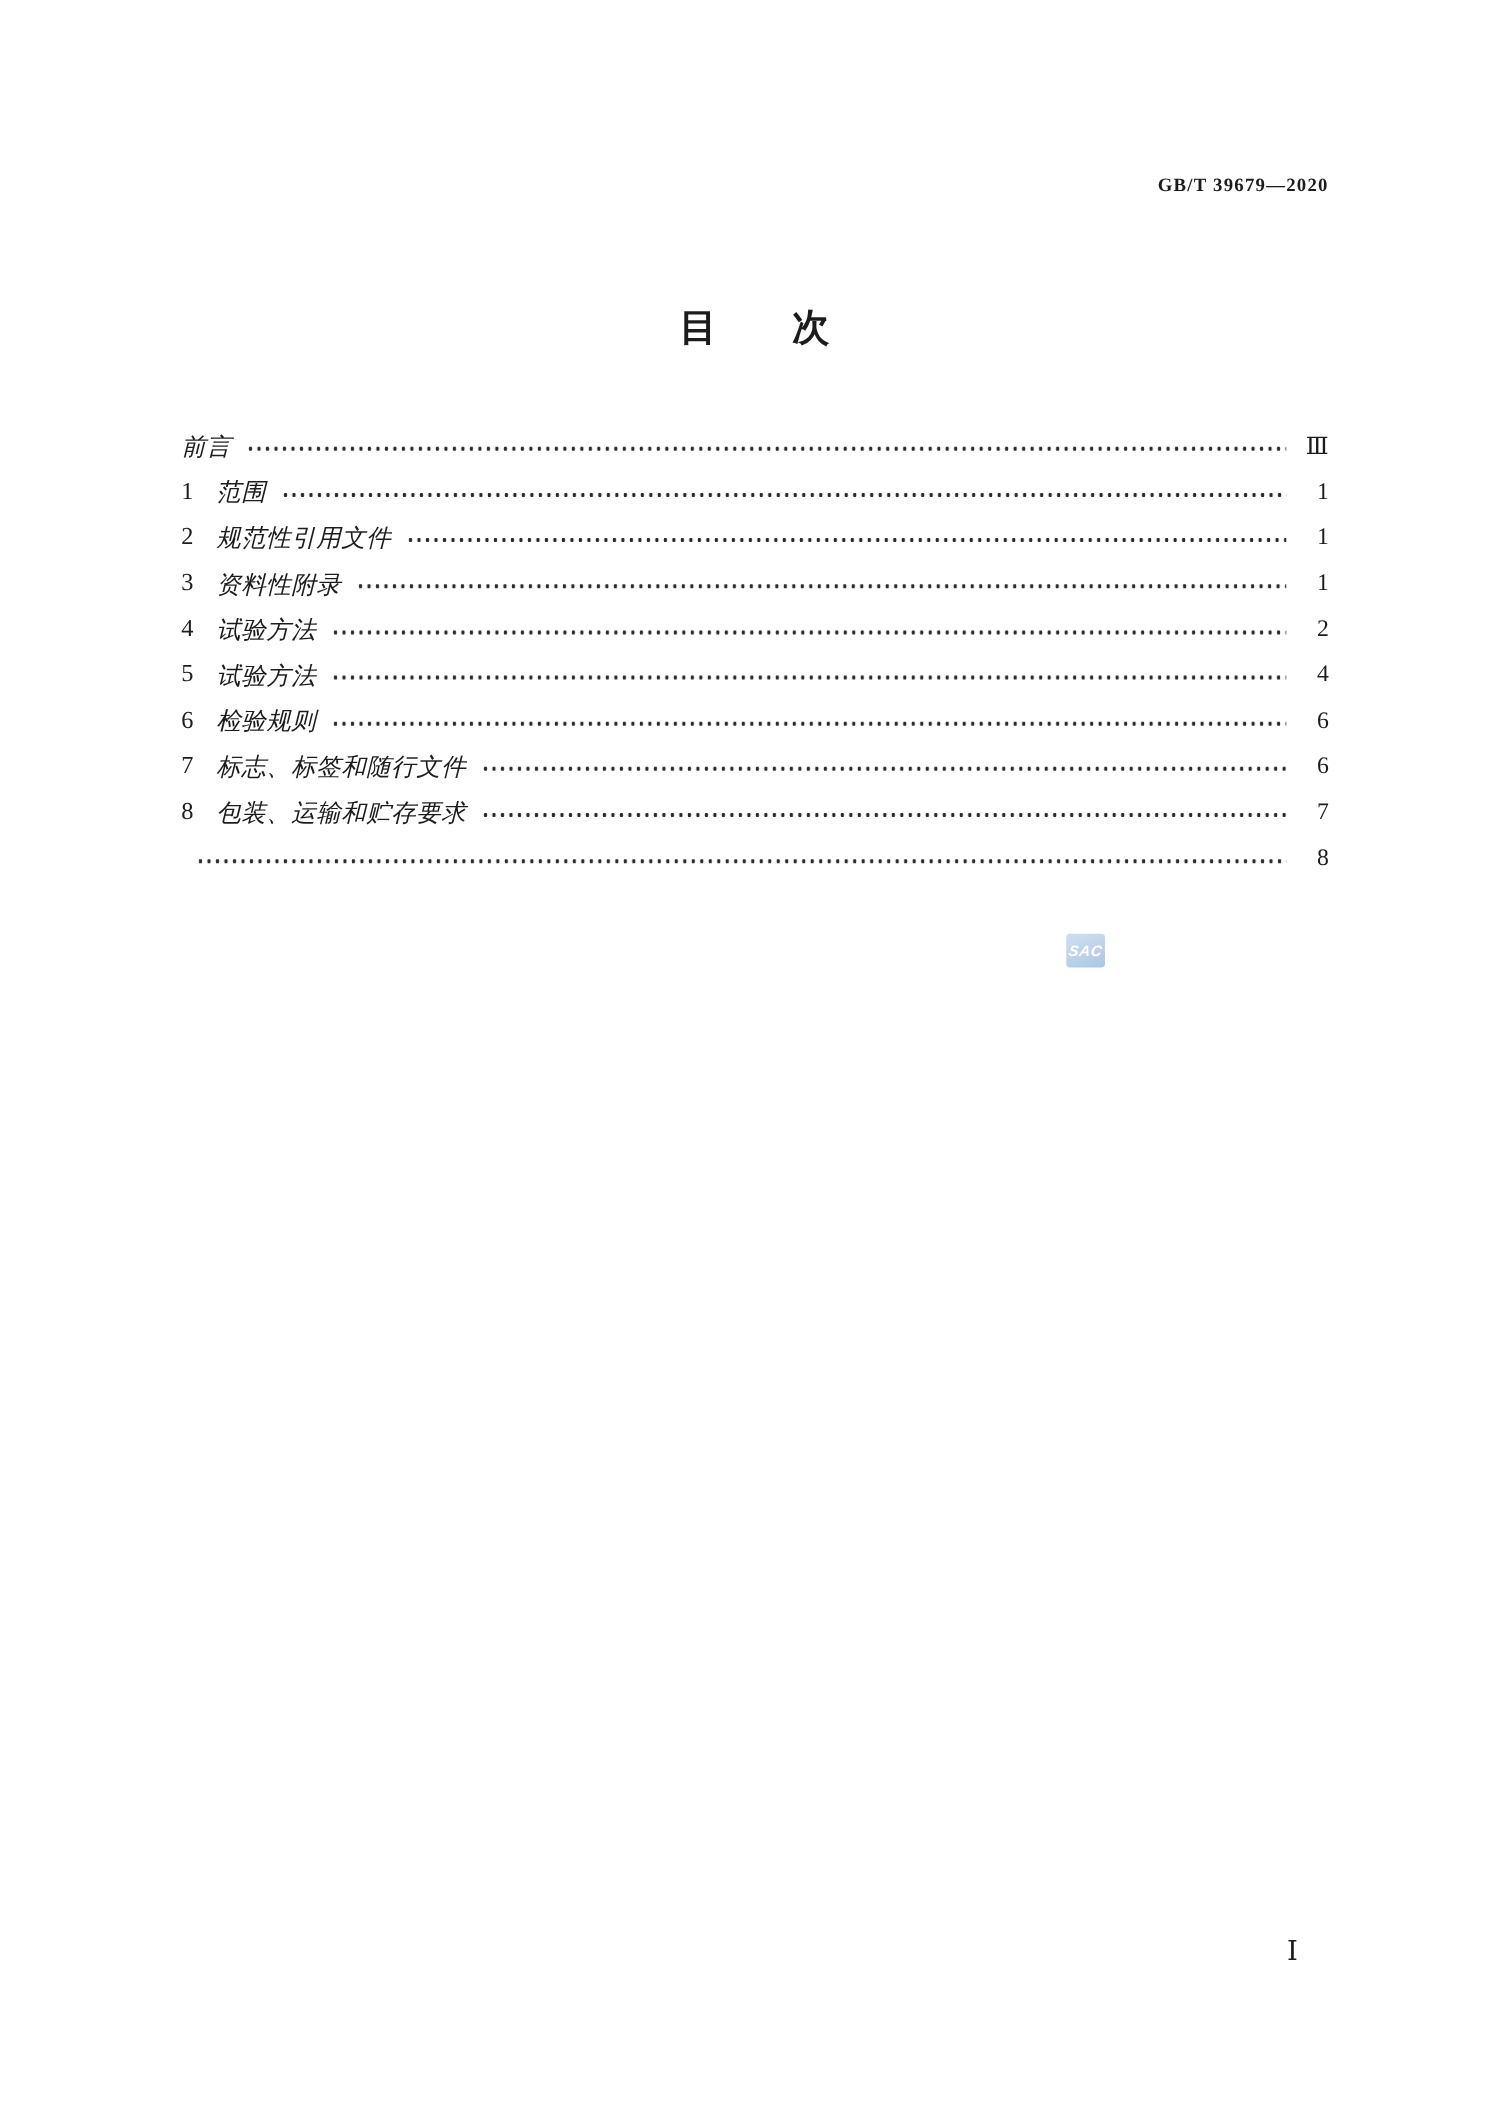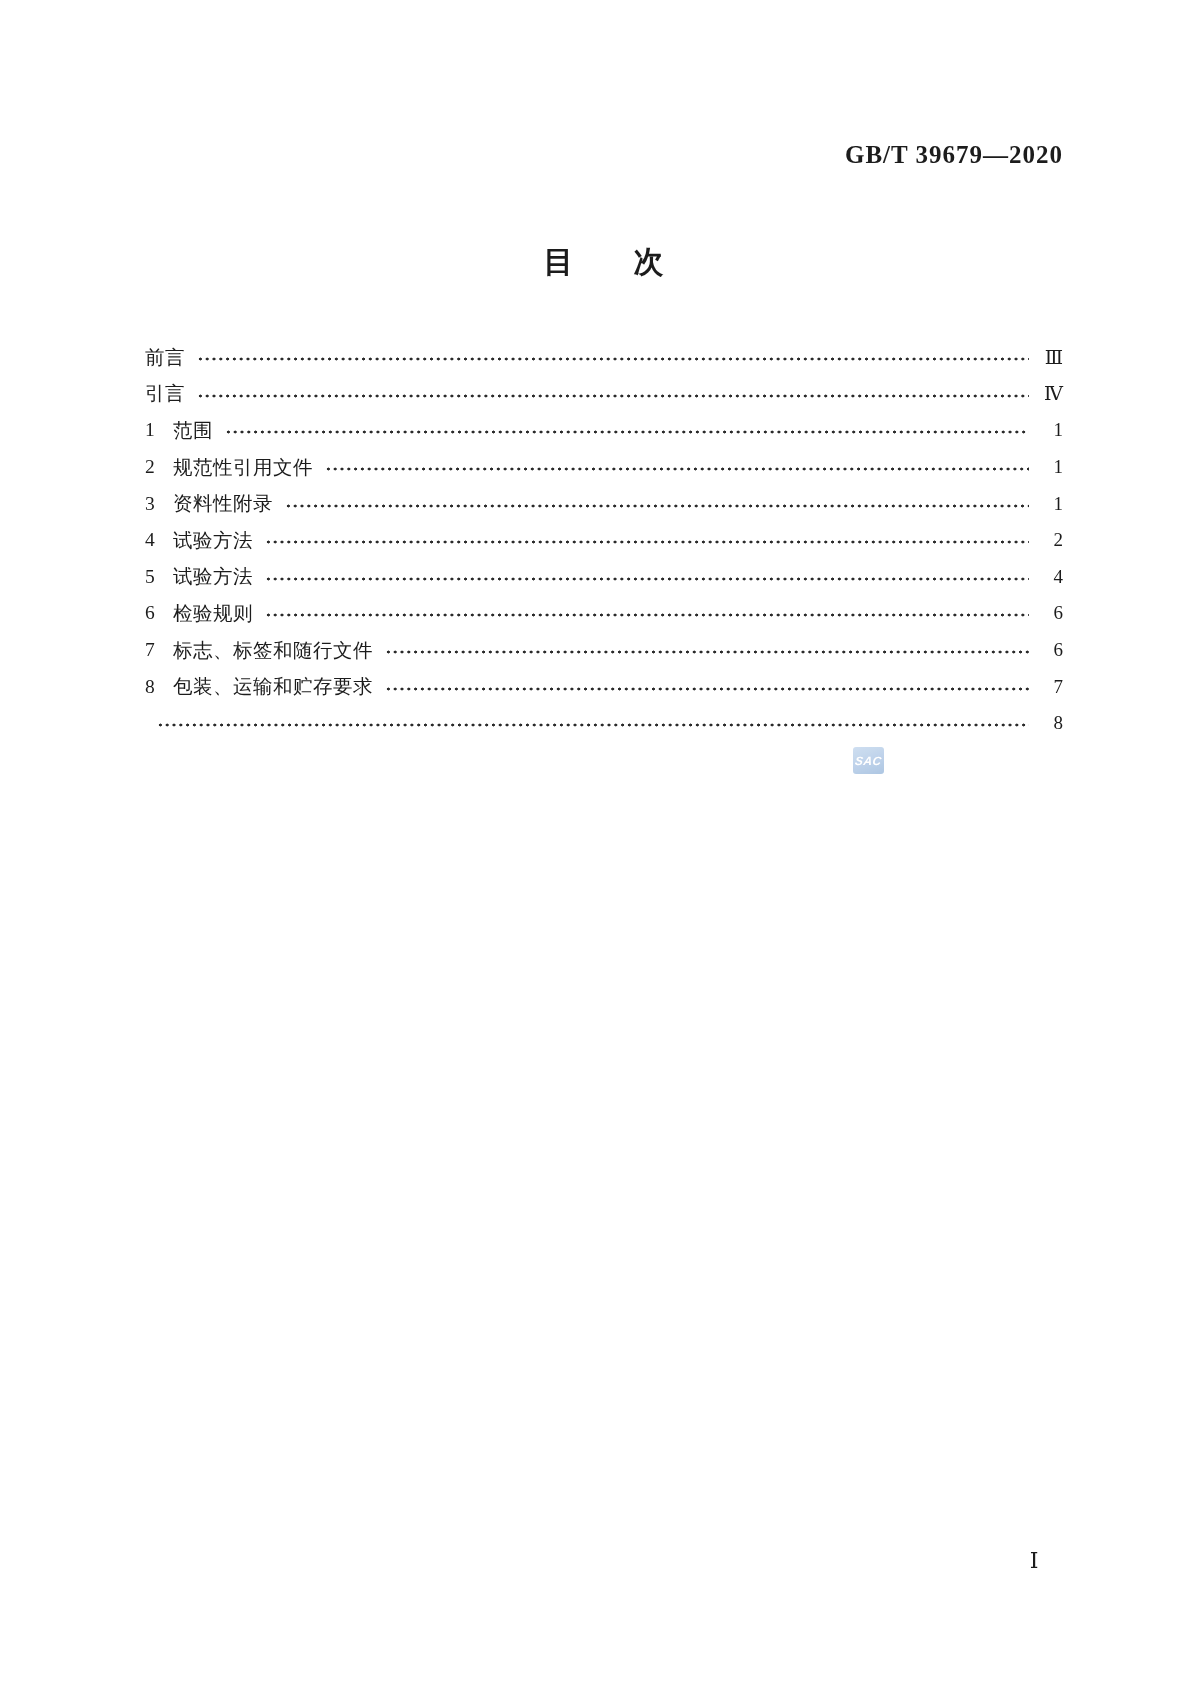--- a/index.html
+++ b/index.html
@@ -7,21 +7,21 @@
     width: 1191px; height: 1684px;
     background: #ffffff;
     position: relative;
     font-family: "Liberation Serif", "DejaVu Serif", serif;
     color: #1c1c1c;
     overflow: hidden;
   }
   .doc-number {
     position: absolute;
     top: 141px; right: 128px;
-    font-size: 25px;
+    font-size: 15px;
     font-weight: 700;
     letter-spacing: 1px;
     white-space: pre;
   }
   .page-title {
     position: absolute;
     top: 242px; left: 0; right: 0;
     text-align: center;
     font-size: 30px;
     font-weight: 700;
@@ -42,20 +42,21 @@
   .toc-row .num {
     width: 15px;
     margin-right: 13px;
     flex: 0 0 auto;
   }
   .toc-row .num:empty { display: none; }
   .toc-row .label {
     flex: 0 0 auto;
     white-space: pre;
     letter-spacing: 0.5px;
+    font-style: italic;
   }
   .toc-row .dots {
     flex: 1 1 auto;
     align-self: center;
     height: 8px;
     margin: 4px 8px 0 12px;
     background-image: radial-gradient(circle, #2a2a2a 1.4px, rgba(0,0,0,0) 1.6px);
     background-size: 6.8px 8px;
     background-repeat: repeat-x;
     background-position: left center;
@@ -100,26 +101,20 @@
 <div class="doc-number">GB/T 39679—2020</div>
 
 <div class="page-title">目　　次</div>
 
 <div class="toc">
     <div class="toc-row">
 
     <span class="label">前言</span>
     <span class="dots"></span>
     <span class="pagenum">Ⅲ</span>
-  </div>
-    <div class="toc-row">
-
-    <span class="label">引言</span>
-    <span class="dots"></span>
-    <span class="pagenum">Ⅳ</span>
   </div>
     <div class="toc-row">
     <span class="num">1</span>
     <span class="label">范围</span>
     <span class="dots"></span>
     <span class="pagenum">1</span>
   </div>
     <div class="toc-row">
     <span class="num">2</span>
     <span class="label">规范性引用文件</span>

